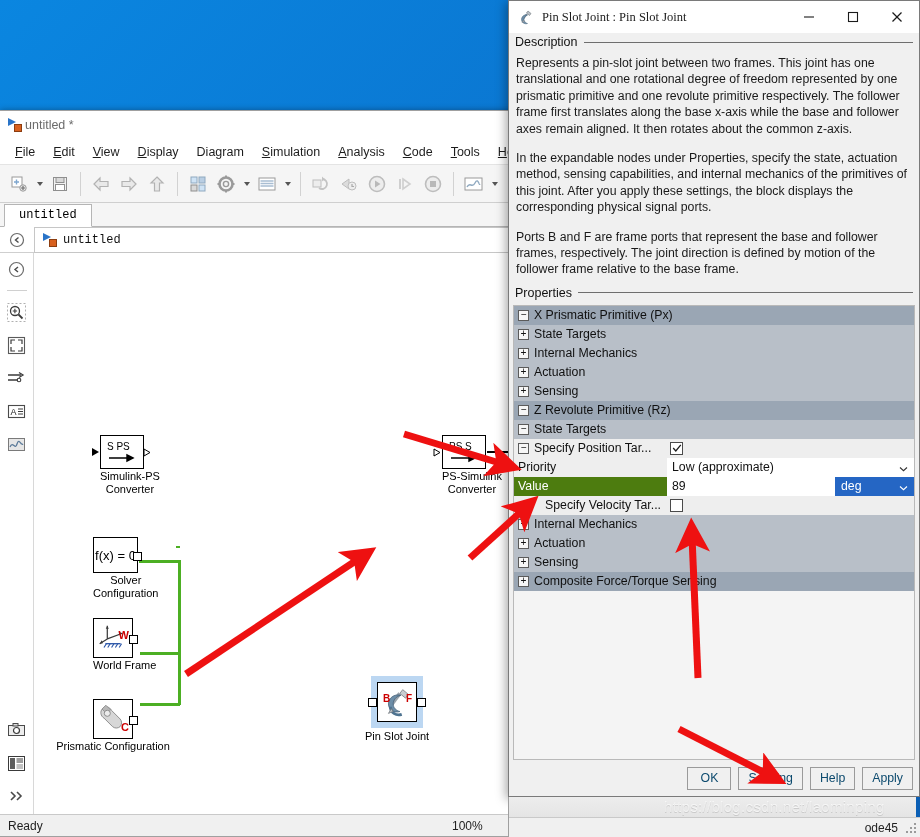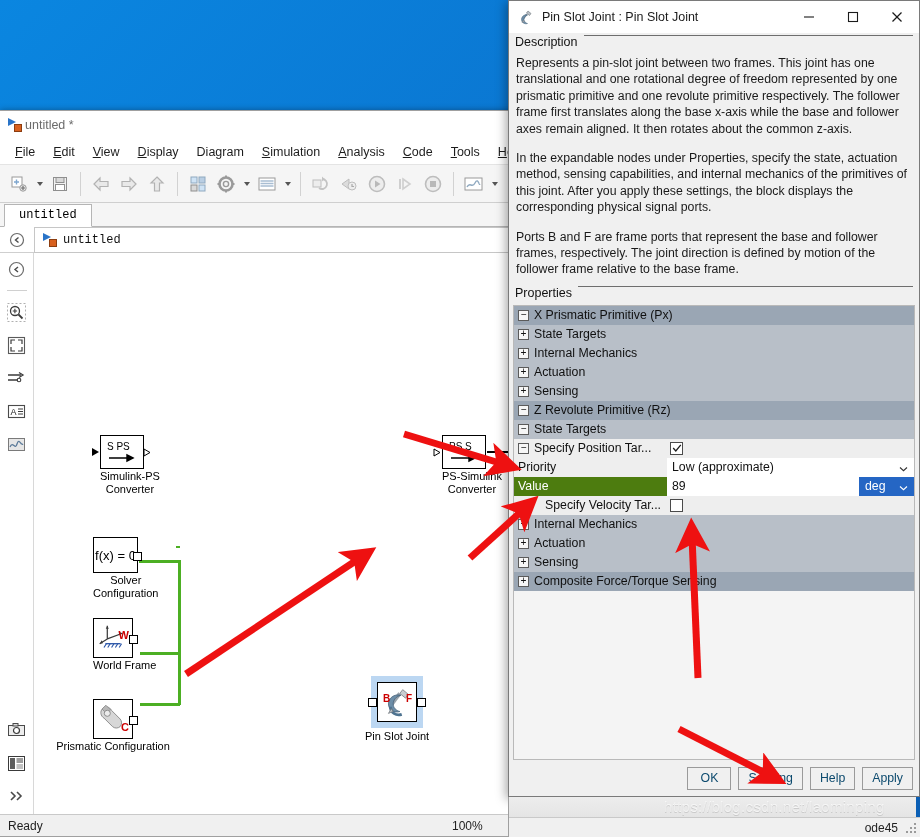--- a/index.html
+++ b/index.html
@@ -127,27 +127,28 @@
   
   #dialog {
     position:absolute; left:508px; top:0; width:412px; height:797px;
     background:#f0f0f0; border:1px solid #7a7a7a;
     display:flex; flex-direction:column;
     box-shadow:-2px 2px 10px rgba(0,0,0,.35);
   }
   #dlg-titlebar {
     height:32px; background:#fff; display:flex;align-items:center; flex:none;
     padding-left:9px;
+    font-family:Liberation Serif, serif;
   }
   #dlg-icon { width:16px;height:16px; margin-right:8px; position:relative; }
   #dlg-title { font-size:12.5px; color:#1b1b1b; flex:1; }
   .wbtn { width:44px;height:31px;display:flex;align-items:center;justify-content:center;cursor:default;}
 
   .group-header {
-    display:flex; align-items:flex-start; gap:6px; padding:2px 6px 0 6px;
+    display:flex; align-items:center; gap:6px; padding:2px 6px 0 6px;
     flex:none;
   }
   .group-header span { font-size:12.5px; color:#111; white-space:nowrap; }
   .group-header .rule { flex:1; height:1px; background:#6e6e6e; }
 
   #dlg-desc {
     padding:6px 6px 4px 7px; font-size:12.3px; color:#1a1a1a; line-height:16.4px;
     flex:none; background:#f0f0f0;
   }
   #dlg-desc p { margin:0 0 13px 0; }
@@ -194,21 +195,21 @@
     flex:1; height:19px; background:#fff; border:none;
     display:flex;align-items:center; padding-left:5px; font-size:12.3px; color:#111;
     position:relative; cursor:default;
   }
   .combo .chev {
     position:absolute; right:6px; top:50%; transform:translateY(-50%);
     width:9px;height:9px;
   }
 
   .txtfield {
-    width:192px; height:19px; background:#fff; border:none;
+    width:168px; height:19px; background:#fff; border:none;
     display:flex;align-items:center; padding-left:5px; font-size:12.3px; color:#111; cursor:text;
   }
   .unitcombo {
     flex:1; height:19px; display:flex;align-items:center;padding-left:6px;
     font-size:12.3px; position:relative; cursor:default;
   }
   .prow.sel .unitcombo { background:#2566c4; color:#fff; }
   .unitcombo .chev { position:absolute; right:6px; top:50%; transform:translateY(-50%); width:9px;height:9px; }
 
   #tree-filler { flex:1; background:#f4f4f4; }

